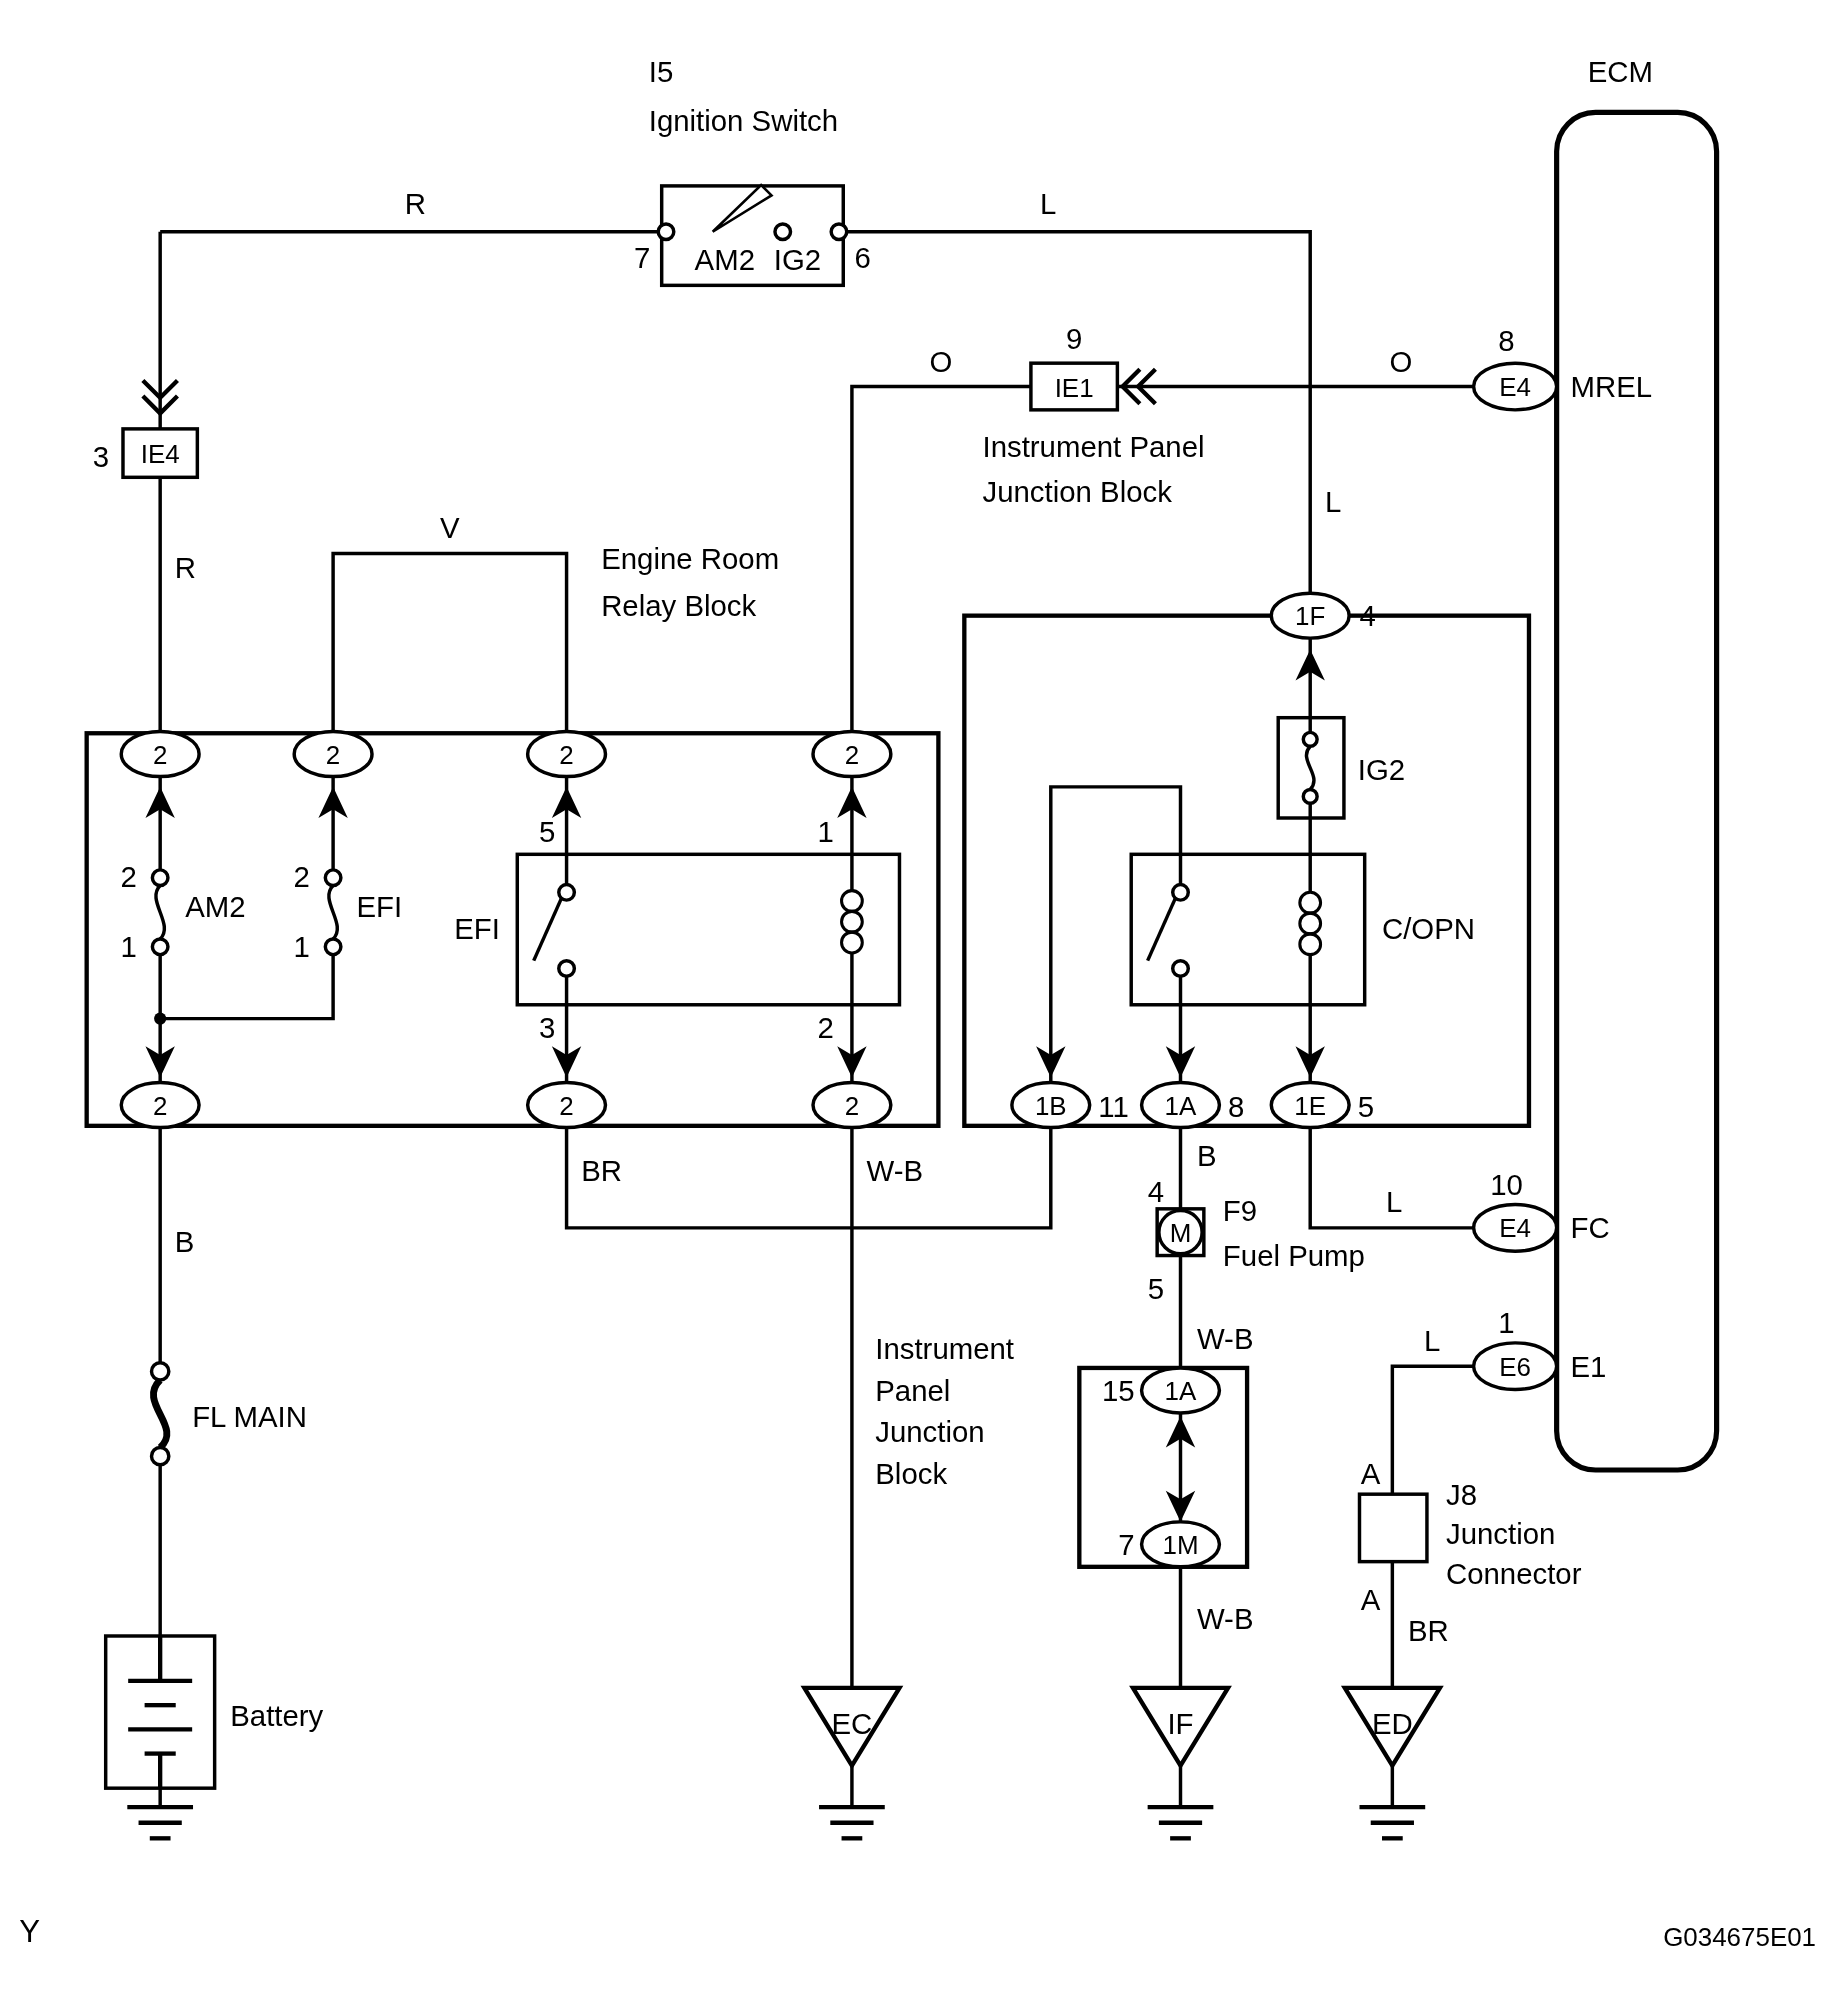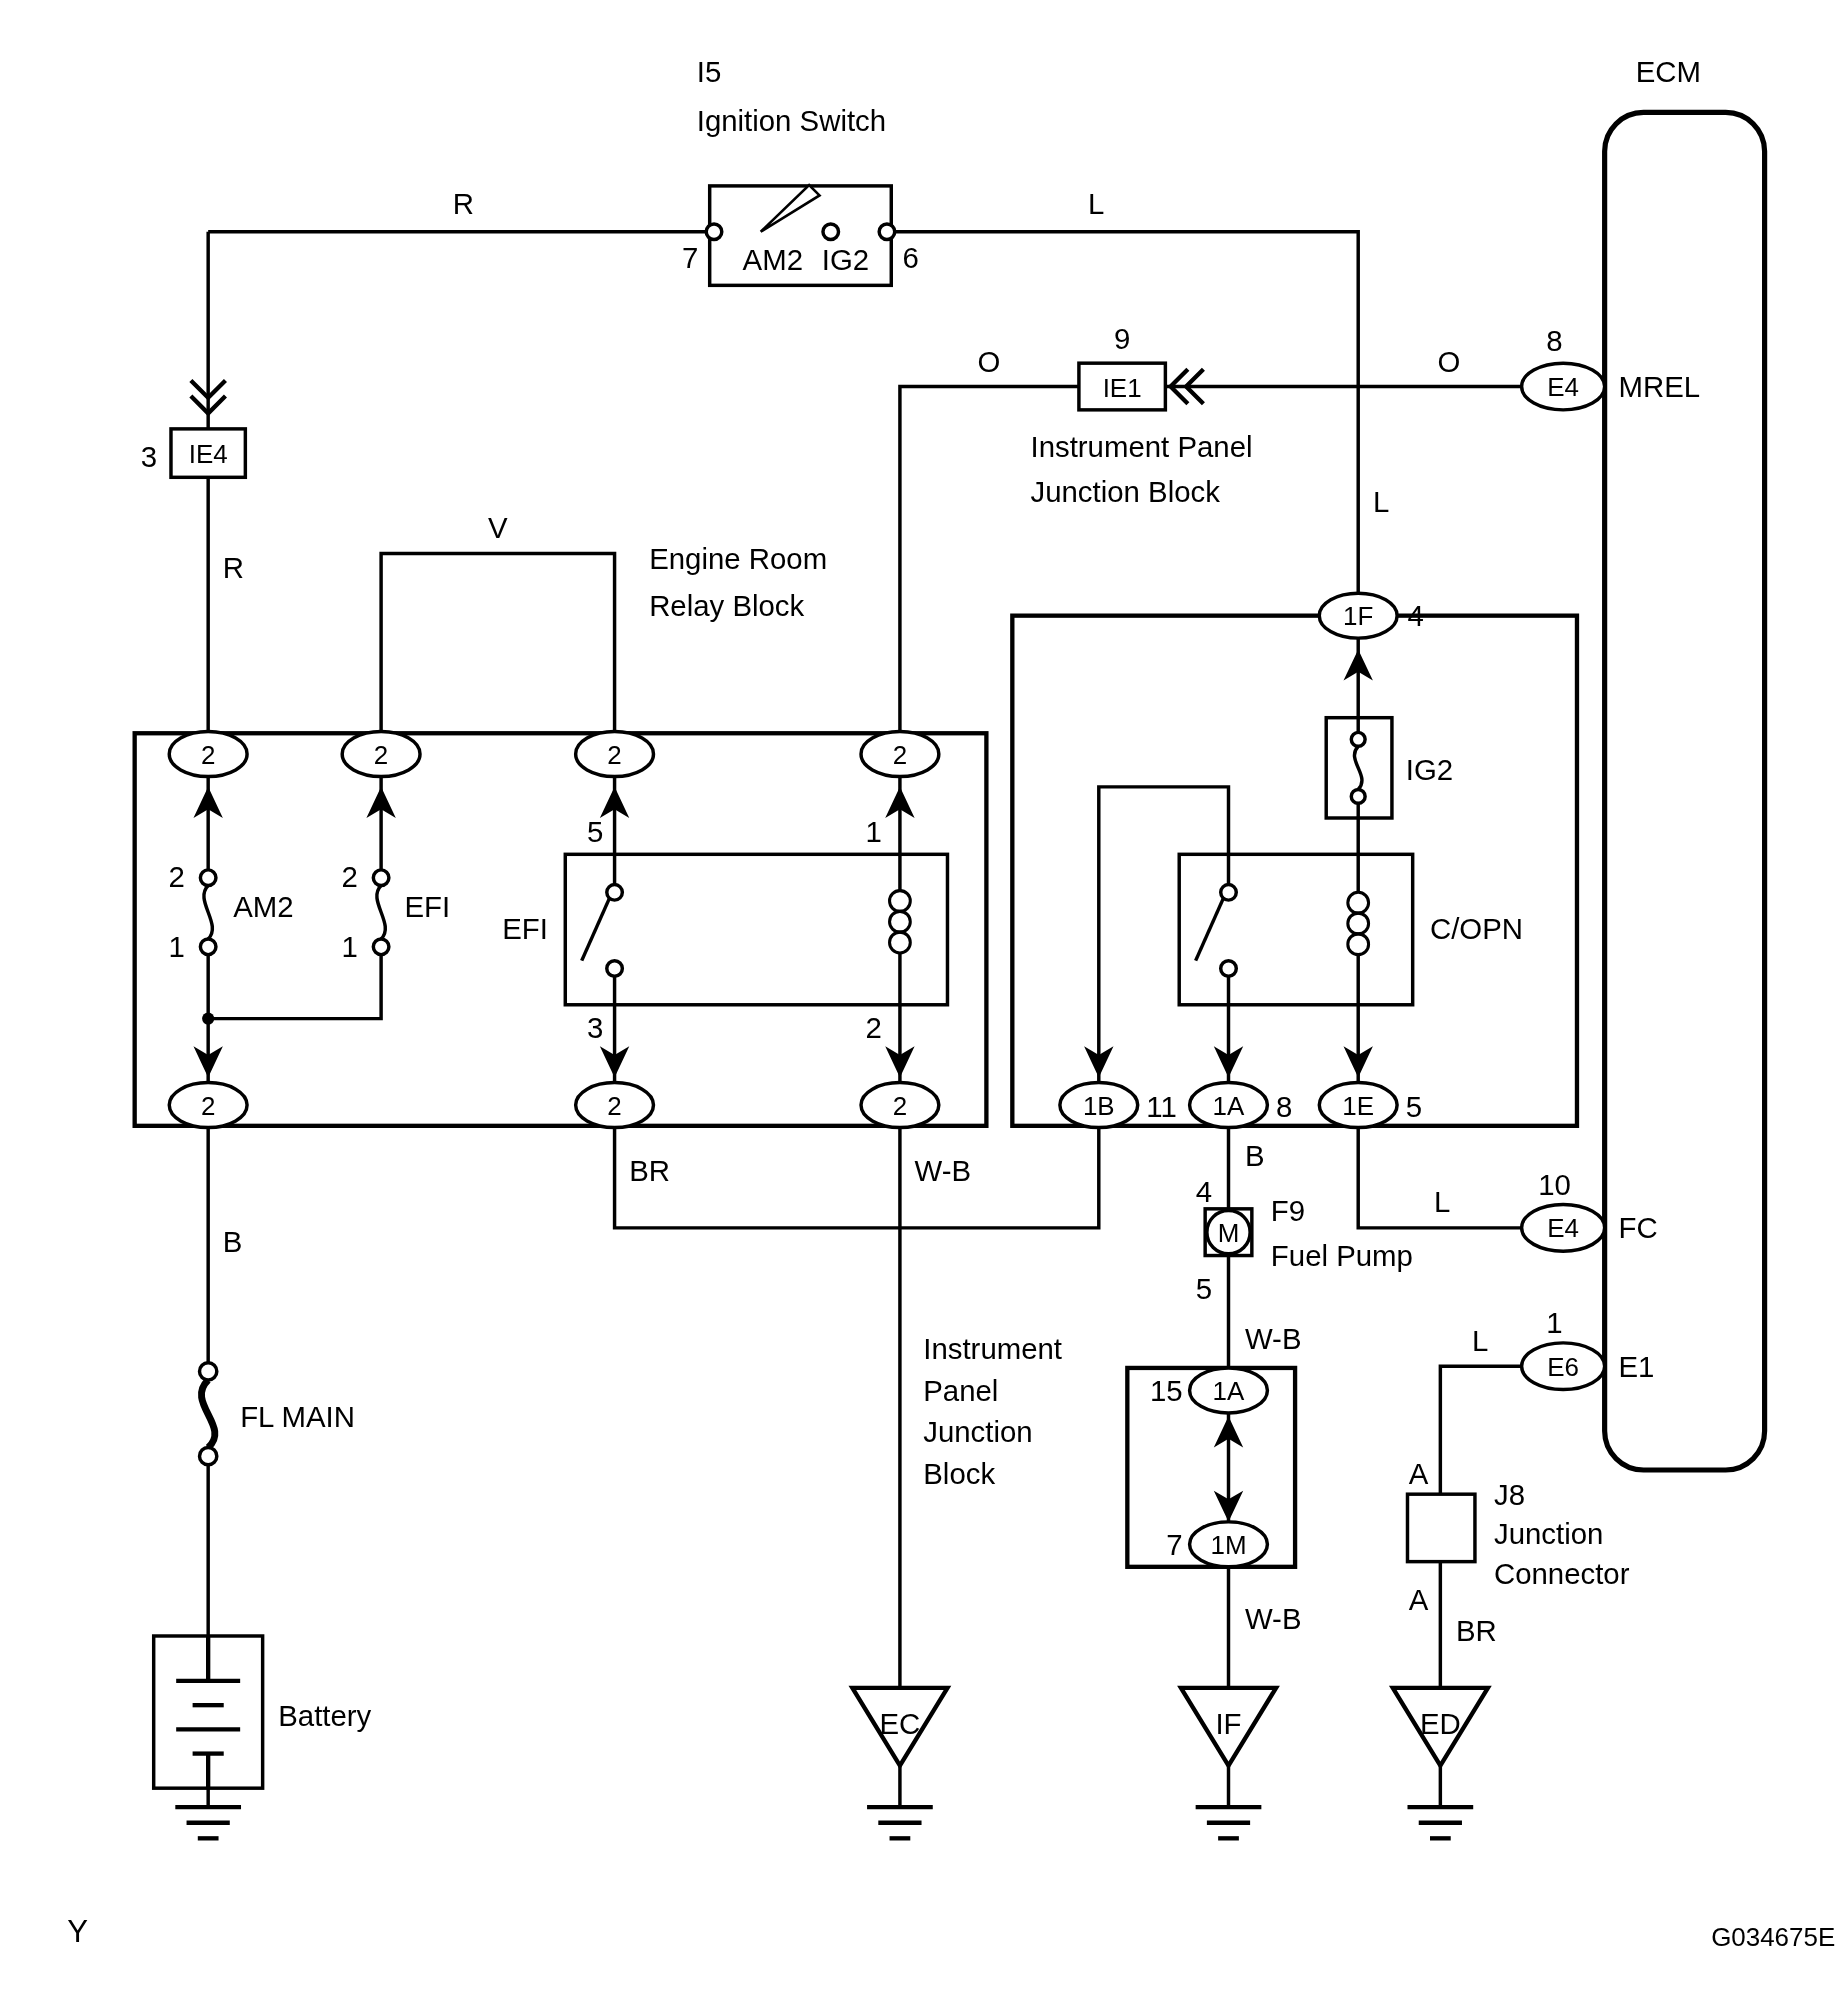--- a/index.html
+++ b/index.html
@@ -1,16 +1,16 @@
 <!DOCTYPE html>
 <html style="font-size:14px"><head>
 <meta charset="utf-8">
 <style>
   html,body{margin:0;padding:0;background:#ffffff;}
-  .stage{width:1499px;height:2013px;background:#ffffff;position:relative;margin-left:48px;}
+  .stage{width:1499px;height:2013px;background:#ffffff;position:relative;}
   svg{display:block;}
   text{font-family:"Liberation Sans","DejaVu Sans",sans-serif;font-size:34px;fill:#000;}
   .sm{font-size:30px;}
   .lg{font-size:36px;}
   .w{stroke:#000;stroke-width:4;fill:none;}
   .w5{stroke:#000;stroke-width:5;fill:none;}
   .box{stroke:#000;stroke-width:5;fill:none;}
   .box4{stroke:#000;stroke-width:4;fill:none;}
   .ecmbox{stroke:#000;stroke-width:6;fill:none;}
   .oval{stroke:#000;stroke-width:4;fill:#fff;}

